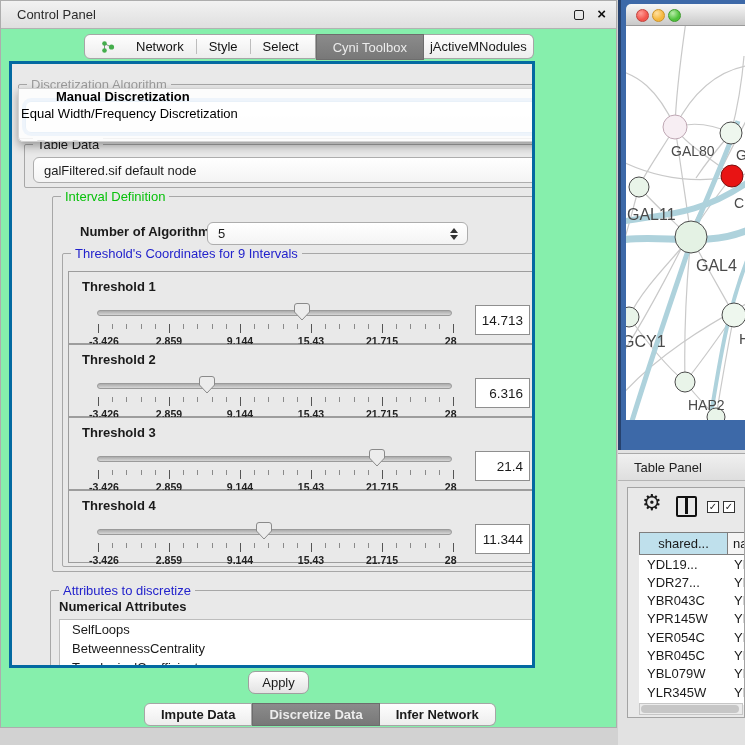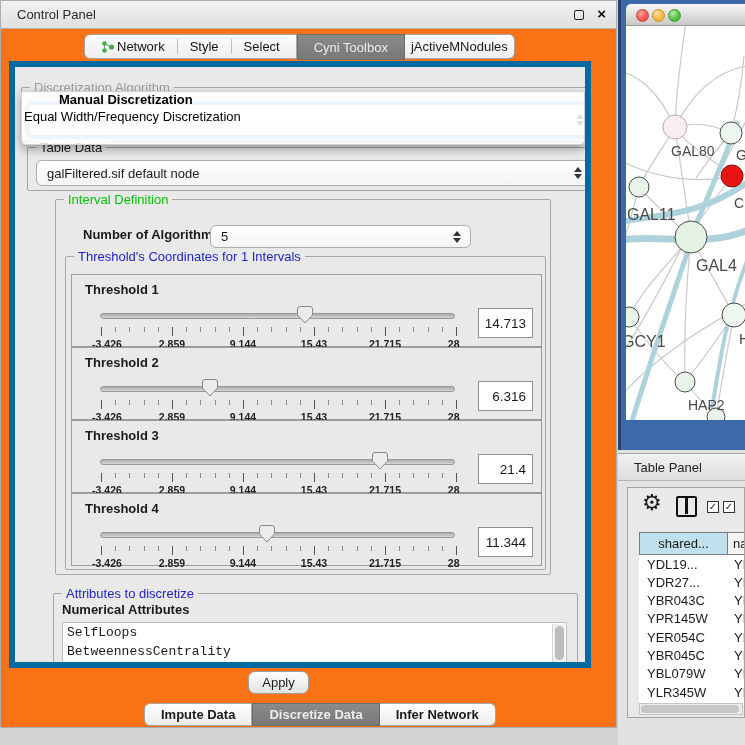--- a/index.html
+++ b/index.html
@@ -1,42 +1,42 @@
 <!DOCTYPE html>
 <html><head>
 <meta charset="utf-8">
 <style>
   * { margin:0; padding:0; box-sizing:border-box; }
   html,body { width:745px; height:745px; overflow:hidden; }
   body { font-family:"Liberation Sans", sans-serif; font-size:13px; color:#1a1a1a; background:#d2d2d2; }
   #root { position:relative; width:745px; height:745px; background:#d2d2d2; overflow:hidden; }
 
   
-  .cp { position:absolute; left:0; top:0; width:617px; height:728px; background:#f97316; border:1px solid #adadad; }
+  .cp { position:absolute; left:0; top:0; width:617px; height:728px; background:#86efac; border:1px solid #adadad; }
   .cp-titlebar { position:absolute; left:0; top:0; width:100%; height:28px;
     background:linear-gradient(#f2f2f2,#dfdfdf); border-bottom:1px solid #b2b2b2; }
   .cp-title { position:absolute; left:16px; top:6px; color:#2b2b2b; }
   .win-float { position:absolute; right:32px; top:9px; width:10px; height:10px; border:1.5px solid #222; border-radius:2px; }
   .win-close { position:absolute; right:10px; top:4px; font-size:15px; font-weight:bold; color:#111; }
 
   
   .tabs-top { position:absolute; left:83px; top:33px; height:25px; display:flex; }
   .tabgroup { display:flex; align-items:center; background:linear-gradient(#fefefe,#ededed);
     border:1px solid #a6a6a6; height:25px; }
   .tabgroup.left { border-radius:6px 0 0 6px; padding:0 4px; }
   .tabgroup.right { border-radius:0 6px 6px 0; border-left:none; padding:0 6px; }
-  .tab { padding:0 12px; display:flex; align-items:center; gap:2px; color:#111; white-space:nowrap; }
+  .tab { padding:0 12px; display:flex; align-items:center; gap:21px; color:#111; white-space:nowrap; }
   .tab-sep { width:1px; height:15px; background:#bdbdbd; }
   .tab-selected { display:flex; align-items:center; padding:12px 16px; background:linear-gradient(#8b8b8b,#787878);
     border:1px solid #6d6d6d; color:#ececec; height:25px; white-space:nowrap; }
   .neticon { width:14px; height:14px; }
 
   
-  .inner { position:absolute; left:8px; top:60px; width:582px; height:607px;
-    border:6px solid #0369a1; background:#e9e9e9; overflow:hidden; }
+  .inner { position:absolute; left:8px; top:60px; width:526px; height:607px;
+    border:3px solid #0369a1; background:#e9e9e9; overflow:hidden; }
 
   .group { position:absolute; border:1px solid #a7a7a7; border-radius:2px; }
   .group-title { position:absolute; top:-8px; left:8px; background:#e9e9e9; padding:0 4px; white-space:nowrap; }
   .t-green { color:#07c10a; }
   .t-blue { color:#2323cc; }
   .t-ghost { color:#9c9c9c; }
 
   .combo { position:absolute; background:linear-gradient(#ffffff,#f4f4f4); border:1px solid #adadad;
     border-radius:6px; display:flex; align-items:center; padding:0 10px; }
   .combo .stepper { position:absolute; right:9px; top:50%; transform:translateY(-50%); display:flex; flex-direction:column; gap:2px; }
@@ -69,21 +69,21 @@
   .scale span { position:absolute; transform:translateX(-50%); white-space:nowrap; }
   .scale span:nth-child(1){ left:0; transform:translateX(-30%);} .scale span:nth-child(2){ left:20%; }
   .scale span:nth-child(3){ left:40%; } .scale span:nth-child(4){ left:60%; }
   .scale span:nth-child(5){ left:80%; } .scale span:nth-child(6){ left:100%; transform:translateX(-70%); }
   .val { position:absolute; right:8px; top:33px; width:55px; height:30px; background:#fff;
     border:1px solid #8f8f8f; text-align:right; padding:7px 6px 0 0; font-size:13.5px; }
 
   
   .attr-label { position:absolute; left:8px; top:8px; font-weight:bold; }
   .attr-list { position:absolute; left:8px; top:28px; width:505px; height:120px; background:#fff; border:1px solid #bdbdbd; }
-  .attr-list .item { padding:2px 0 2px 4px; height:19px;font-family:Liberation Mono, monospace; }
+  .attr-list .item { padding:2px 0 2px 12px; height:19px; }
   .list-sb { position:absolute; right:1px; top:1px; width:13px; height:100%; background:#f1f1f1; border-left:1px solid #d5d5d5; }
   .list-sb .th { position:absolute; left:1.5px; top:2px; width:9px; height:34px; background:#bdbdbd; border-radius:5px; }
 
   
   .main-sb { position:absolute; left:574px; top:126px; width:14px; height:479px; background:#f0f0f0; border:1px solid #c2c2c2; }
   .main-sb .th { position:absolute; left:1.5px; top:22px; width:9px; height:387px; background:#c3c3c3; border-radius:5px; }
 
   .apply-btn { position:absolute; left:247px; top:670px; width:61px; height:23px;
     background:linear-gradient(#fefefe,#e3e3e3); border:1px solid #9f9f9f; border-radius:7px;
     font-family:"Liberation Sans",sans-serif; font-size:13px; text-align:center; padding-top:3px; }
@@ -208,21 +208,21 @@
         <span class="num-label">Number of Algorithm</span>
         <div class="combo" style="left:154px; top:25px; width:261px; height:23px;">
           <span>5</span>
           <span class="stepper">
               <i class="up"></i>
               <i class="dn"></i>
             </span>
         </div>
 
         <div class="group" style="left:9px; top:56px; width:481px; height:314px;">
-          <span class="group-title t-blue">Threshold's Coordinates for 1 Intervals</span>
+          <span class="group-title t-blue">Threshold's Coordinates for 9 Intervals</span>
 
           <div class="thresh-panel thresh" style="top:17px;">
             <span class="thresh-label">Threshold 1</span>
             <div class="slider">
               <div class="track"></div>
               <svg class="thumb" width="16" height="18" viewBox="0 0 16 18" style="left: 204.905px;">
                 <path d="M3 .5 H13 Q15.5 .5 15.5 3 V9 L8 17 L.5 9 V3 Q.5 .5 3 .5 Z" fill="#ececec" stroke="#8a8a8a"></path>
                 </svg>
               <div class="ticks-minor"></div>
               <div class="ticks-major"></div>

